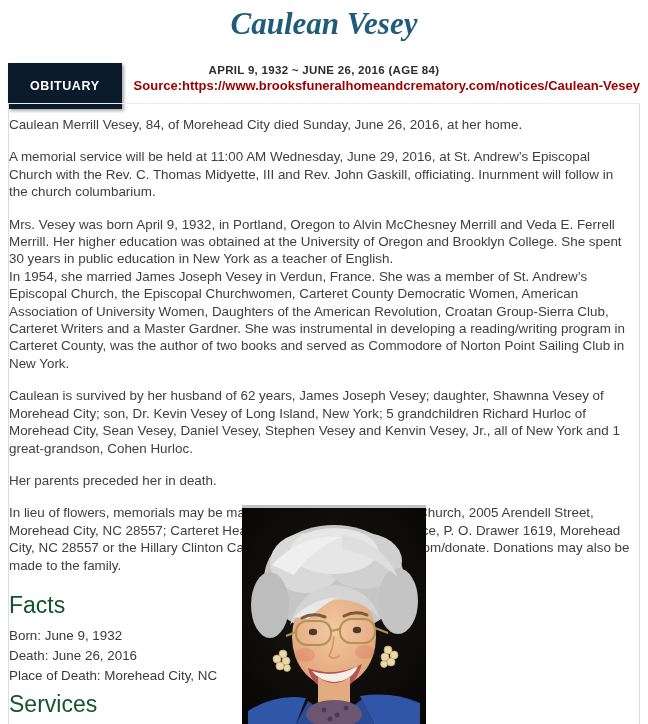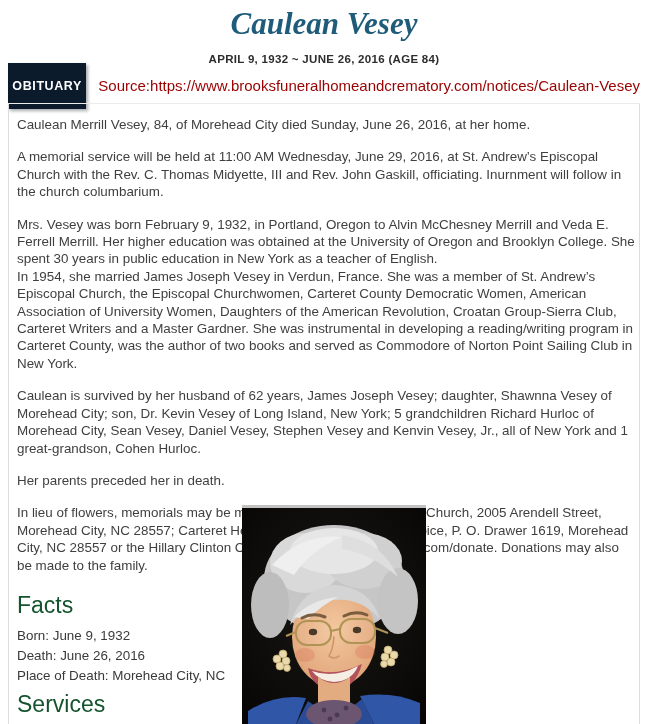--- a/index.html
+++ b/index.html
@@ -14,21 +14,21 @@
   .title {
     margin-top:6px;
     text-align:center;
     font-family:"Liberation Serif", serif;
     font-style:italic;
     font-weight:bold;
     font-size:31px;
     color:#1e5c7a;
   }
   .dates {
-    margin-top:11px;
+    margin-top:22px;
     text-align:center;
     font-size:11.5px;
     font-weight:bold;
     letter-spacing:0.3px;
     color:#2d2d2d;
   }
   .tab-row {
     position:absolute;
     top:70px; left:8px; right:8px;
     height:31px;
@@ -42,32 +42,32 @@
     font-size:12.5px;
     font-weight:bold;
     letter-spacing:0.6px;
     display:flex; align-items:center; justify-content:center;
     box-shadow:2px 2px 3px rgba(10,16,25,0.35);
     cursor:pointer;
   }
   .source {
     margin-left:12px;
     color:#990000;
-    font-weight:normal;
-    font-size:15px;
+    font-weight:bold;
+    font-size:13px;
     white-space:nowrap;
     cursor:pointer;
   }
   .content {
     position:absolute;
     top:103px; left:8px; right:8px; bottom:0;
     border-left:1px solid #dcdcdc;
     border-right:1px solid #dcdcdc;
     border-top:1px solid #ececec;
-    padding:12px 4px 0 8px;
+    padding:12px 4px 0 0;
     font-size:13.4px;
     line-height:17.4px;
     color:#3f3f3f;
   }
   .content p { margin:0 0 15px 0; }
   .content p.joined { margin-bottom:0; }
   .section-heading {
     font-family:Liberation Sans, sans-serif;
     font-weight:500;
     font-size:23px;
@@ -95,21 +95,21 @@
   <div class="dates">APRIL 9, 1932 ~ JUNE 26, 2016 (AGE 84)</div>
 
   <div class="tab-row">
     <div class="tab">OBITUARY</div>
     <div class="source">Source:https://www.brooksfuneralhomeandcrematory.com/notices/Caulean-Vesey</div>
   </div>
 
   <div class="content">
     <p>Caulean Merrill Vesey, 84, of Morehead City died Sunday, June 26, 2016, at her home.</p>
     <p>A memorial service will be held at 11:00 AM Wednesday, June 29, 2016, at St. Andrew’s Episcopal Church with the Rev. C. Thomas Midyette, III and Rev. John Gaskill, officiating. Inurnment will follow in the church columbarium.</p>
-    <p class="joined">Mrs. Vesey was born February 9, 1932, in Portland, Oregon to Alvin McChesney Merrill and Veda E. Ferrell Merrill. Her higher education was obtained at the University of Oregon and Brooklyn College. She spent 30 years in public education in New York as a teacher of English.</p>
+    <p class="joined">Mrs. Vesey was born April 9, 1932, in Portland, Oregon to Alvin McChesney Merrill and Veda E. Ferrell Merrill. Her higher education was obtained at the University of Oregon and Brooklyn College. She spent 30 years in public education in New York as a teacher of English.</p>
     <p>In 1954, she married James Joseph Vesey in Verdun, France. She was a member of St. Andrew’s Episcopal Church, the Episcopal Churchwomen, Carteret County Democratic Women, American Association of University Women, Daughters of the American Revolution, Croatan Group-Sierra Club, Carteret Writers and a Master Gardner. She was instrumental in developing a reading/writing program in Carteret County, was the author of two books and served as Commodore of Norton Point Sailing Club in New York.</p>
     <p>Caulean is survived by her husband of 62 years, James Joseph Vesey; daughter, Shawnna Vesey of Morehead City; son, Dr. Kevin Vesey of Long Island, New York; 5 grandchildren Richard Hurloc of Morehead City, Sean Vesey, Daniel Vesey, Stephen Vesey and Kenvin Vesey, Jr., all of New York and 1 great-grandson, Cohen Hurloc.</p>
     <p>Her parents preceded her in death.</p>
     <p>In lieu of flowers, memorials may be made to St. Andrew’s Episcopal Church, 2005 Arendell Street, Morehead City, NC 28557; Carteret Health Care Foundation for Hospice, P. O. Drawer 1619, Morehead City, NC 28557 or the Hillary Clinton Campaign at www.hillaryclinton.com/donate. Donations may also be made to the family.</p>
 
     <h2 class="section-heading">Facts</h2>
     <div class="facts-list">
       <div class="fact">Born: June 9, 1932</div>
       <div class="fact">Death: June 26, 2016</div>
       <div class="fact">Place of Death: Morehead City, NC</div>

